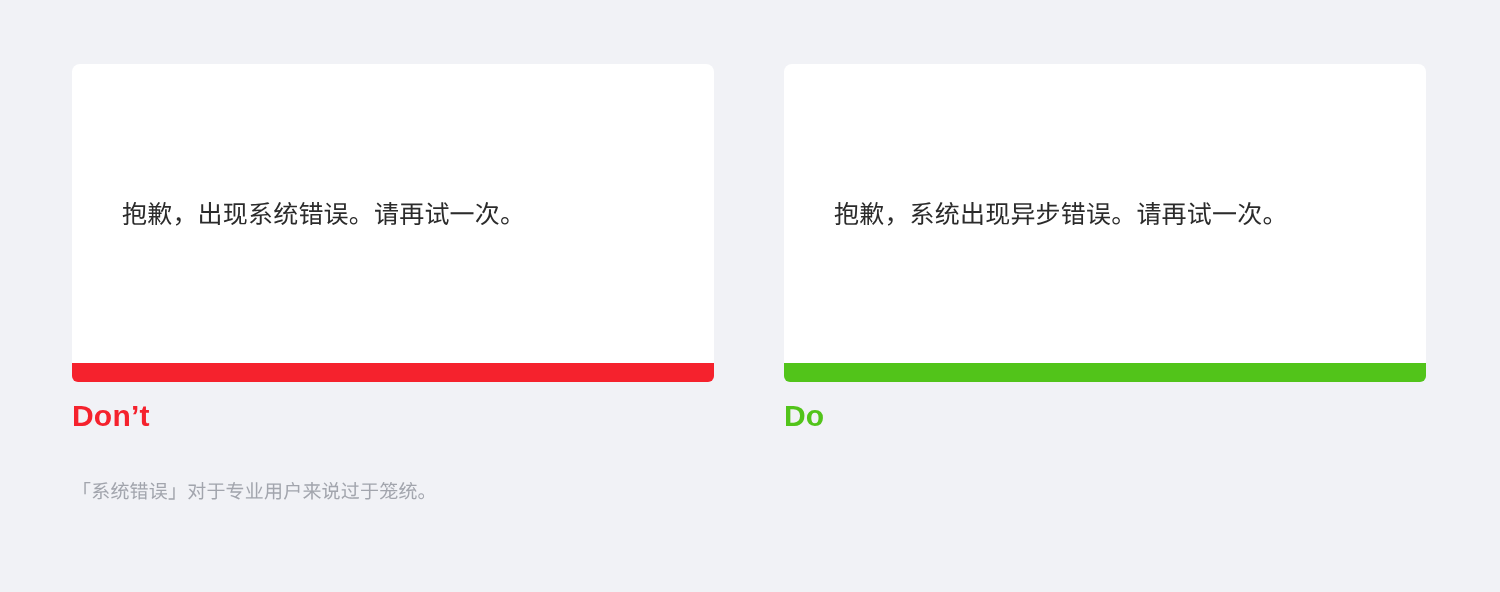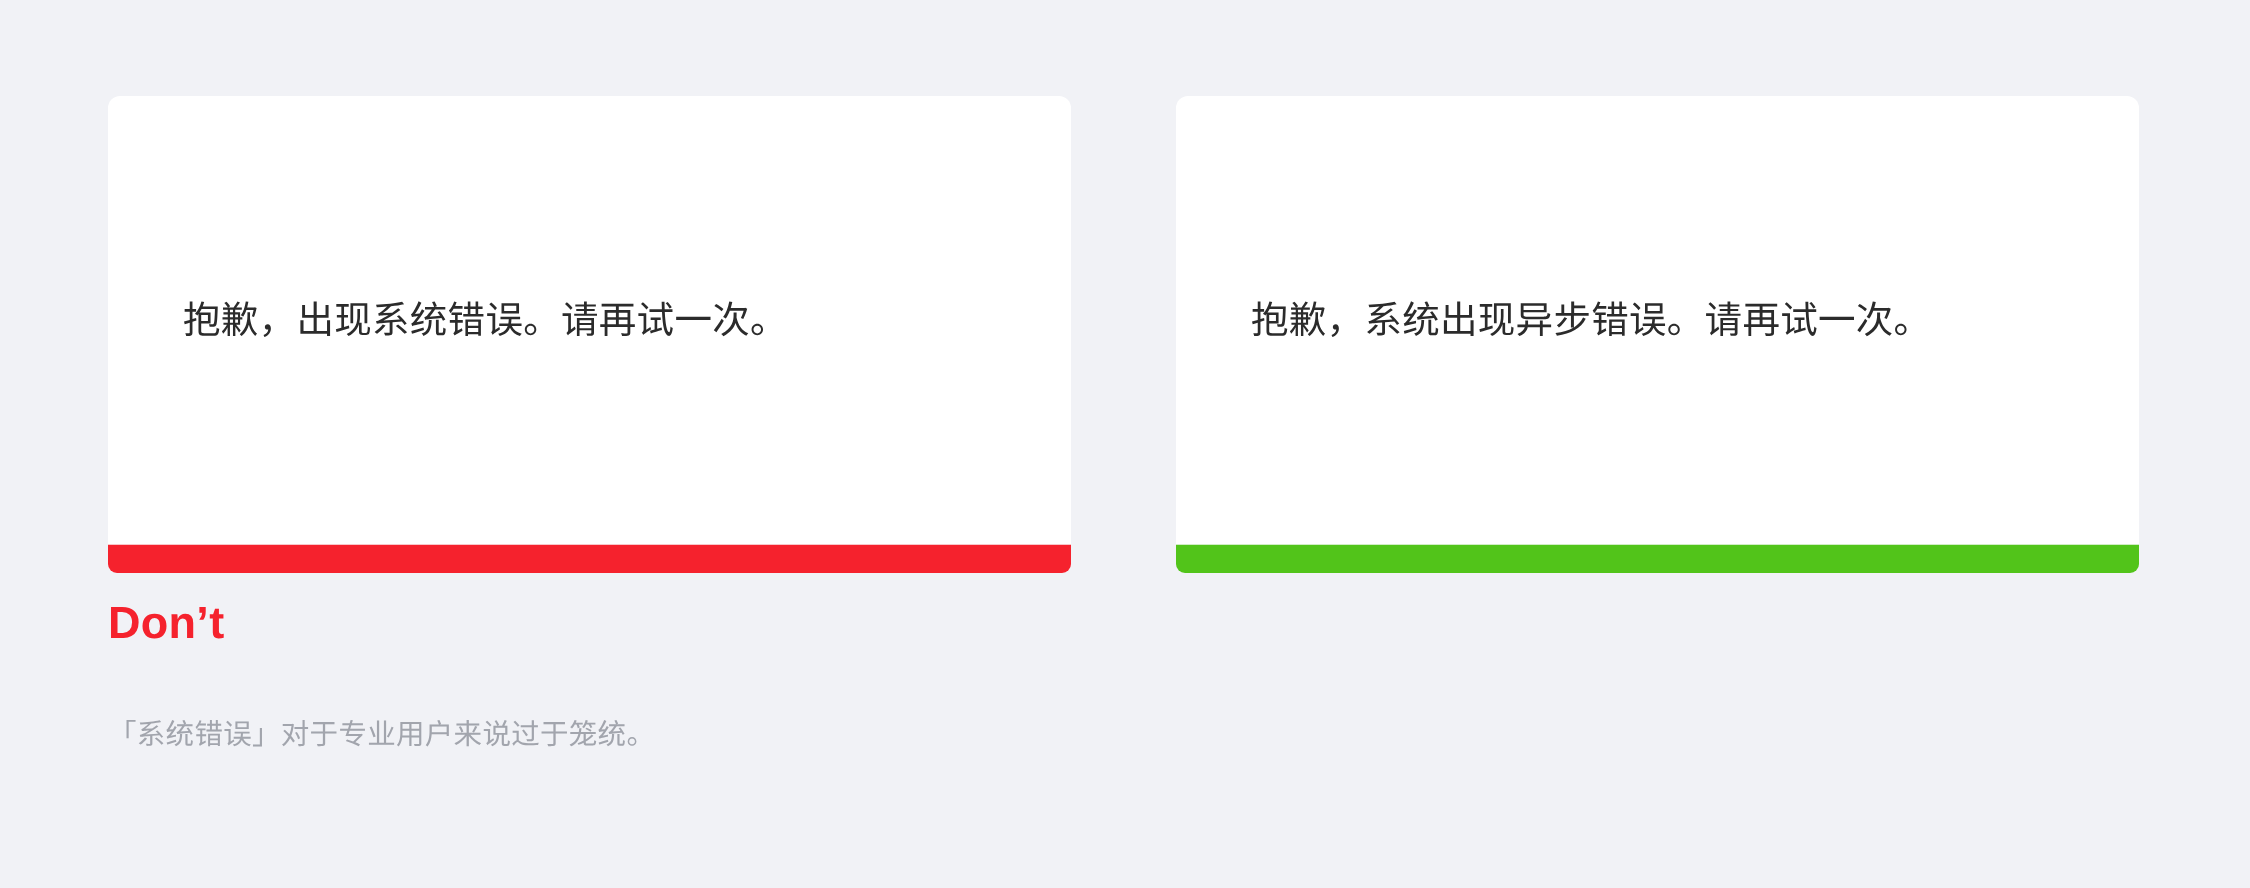--- a/index.html
+++ b/index.html
@@ -84,21 +84,21 @@
   .verdict-label--do   { color: #52c41a; }
 
   
   .explanation {
     margin-top: 37px;
     width: 652px;
     font-size: 19px;
     line-height: 41px;
     color: #a2a5ad;
     letter-spacing: 0.2px;
-    font-family: Liberation Mono, monospace;
+    font-family: Liberation Sans, sans-serif;
   }
 </style>
 </head>
 <body>
 
 <div class="guideline-board">
 
   <div class="examples-row">
 
     <div class="example-column">
@@ -116,18 +116,19 @@
     </div>
 
     <div class="example-column">
 
       <div class="preview-card">
         <div class="preview-message">抱歉，系统出现异步错误。请再试一次。</div>
       </div>
 
       <div class="status-bar status-bar--do"></div>
 
+      <div class="verdict-label verdict-label--do">Do</div>
 
 
     </div>
 
   </div>
 </div>
 
 </body></html>

